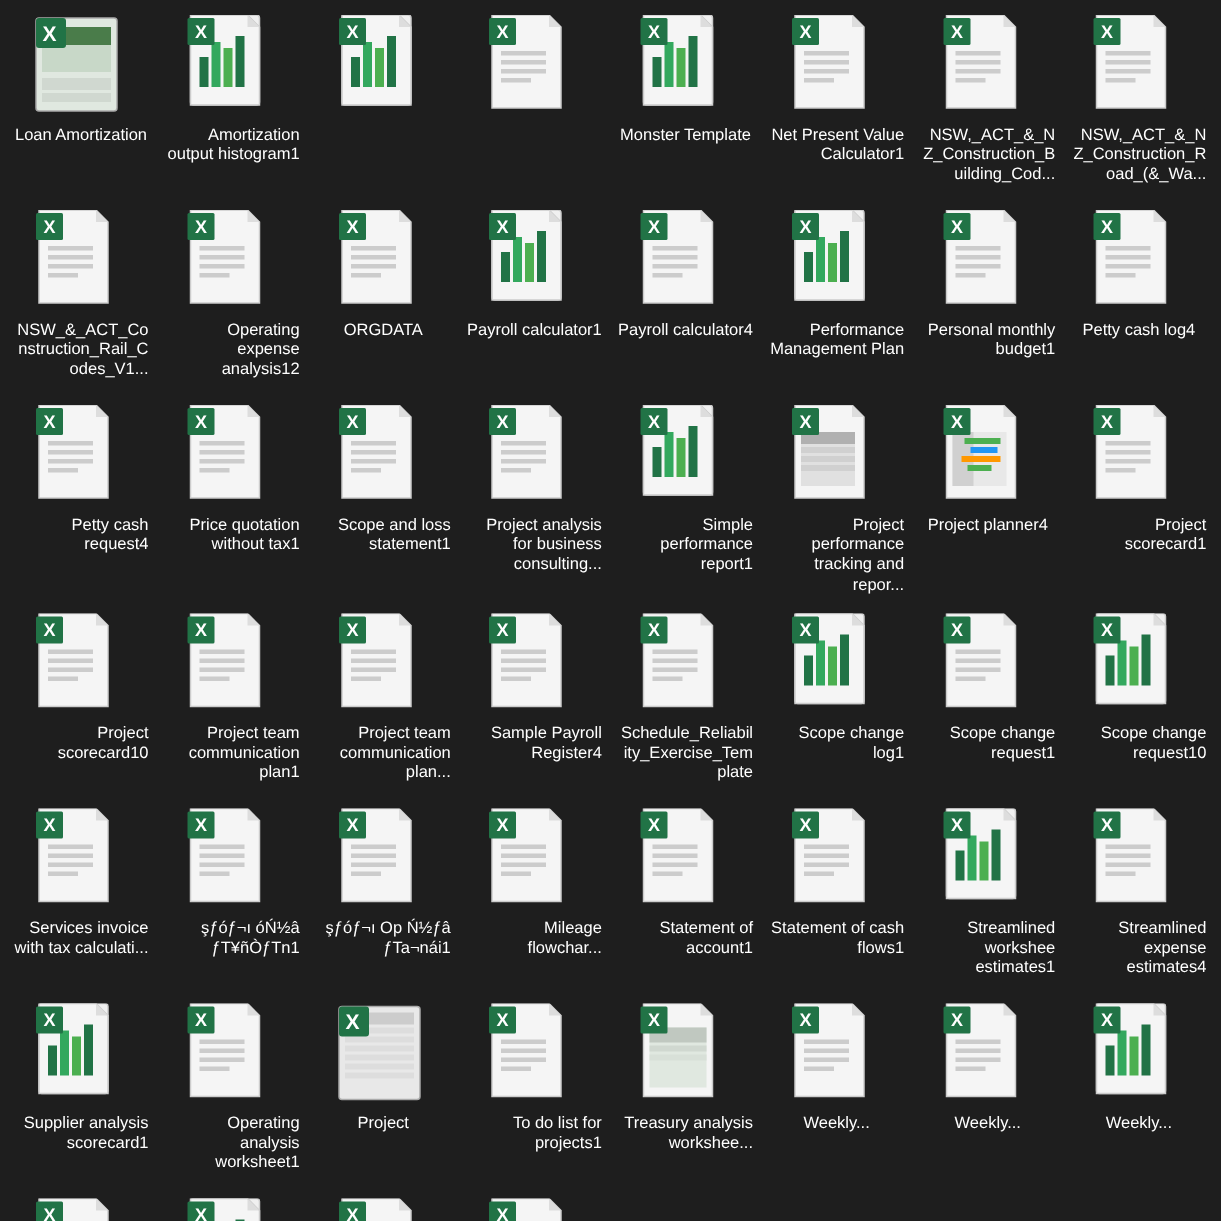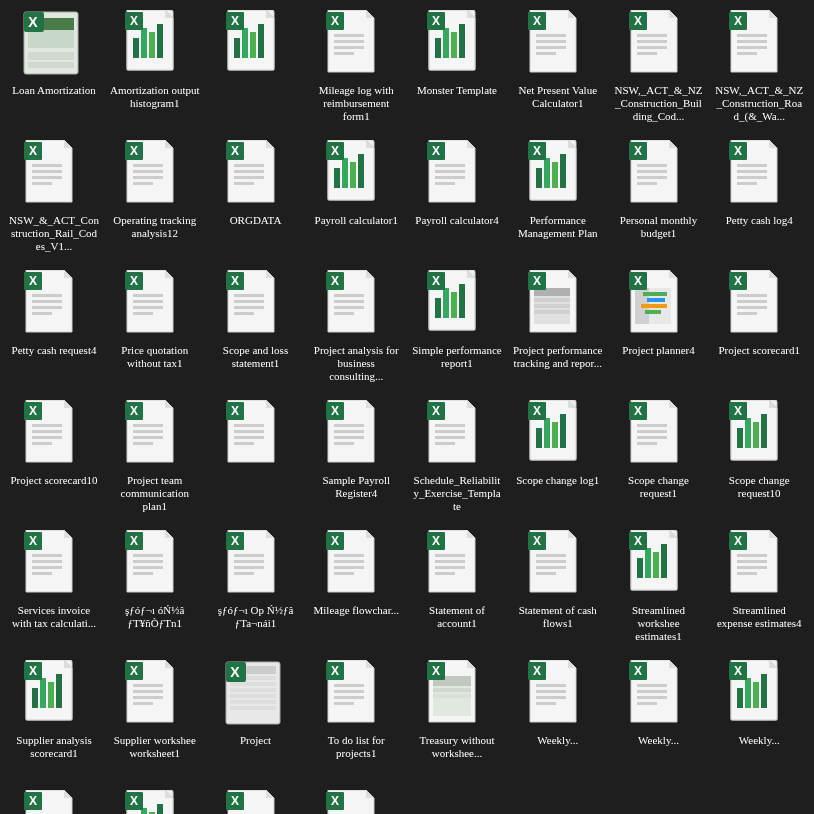--- a/index.html
+++ b/index.html
@@ -27,26 +27,25 @@
     }
     .file-icon {
       width: 64px;
       height: 70px;
       position: relative;
       flex-shrink: 0;
     }
     .file-label {
       color: #ffffff;
       font-size: 11px;
-      text-align: center;
+      text-align: right;
       margin-top: 4px;
       line-height: 1.2;
       word-break: break-word;
       max-width: 90px;
-      font-family: Liberation Serif, serif;
     }
   </style>
 </head>
 <body>
 
 <div class="file-grid">
 <div class="file-item">
       <div class="file-icon"><svg width="58" height="66" viewBox="0 0 58 66">
       <rect x="2" y="2" width="54" height="62" rx="2" fill="#e0e8e0" stroke="#aaa" stroke-width="1"></rect>
       <rect x="6" y="8" width="46" height="30" fill="#c8d8c8"></rect>
@@ -89,21 +88,20 @@
       <div class="file-icon"><svg width="58" height="66" viewBox="0 0 58 66">
       <polygon points="4,0 42,0 50,8 50,62 4,62" fill="#f5f5f5" stroke="#ccc" stroke-width="1"></polygon>
       <polygon points="42,0 50,8 42,8" fill="#ddd"></polygon>
       <rect x="10" y="24" width="30" height="3" fill="#ccc"></rect>
       <rect x="10" y="30" width="30" height="3" fill="#ccc"></rect>
       <rect x="10" y="36" width="30" height="3" fill="#ccc"></rect>
       <rect x="10" y="42" width="20" height="3" fill="#ccc"></rect>
       <rect x="2" y="2" width="18" height="18" fill="#217346" rx="1"></rect>
       <text x="11" y="15" font-size="12" font-weight="bold" fill="white" font-family="Arial" text-anchor="middle">X</text>
     </svg></div>
-      <div class="file-label">Mileage log with reimbursement form1</div>
     </div>
     <div class="file-item">
       <div class="file-icon"><svg width="58" height="66" viewBox="0 0 58 66">
       <rect x="4" y="0" width="46" height="60" rx="2" fill="#f0f0f0" stroke="#ccc" stroke-width="1"></rect>
       <polygon points="4,0 42,0 50,8 50,60 4,60" fill="#f5f5f5" stroke="#ccc" stroke-width="1"></polygon>
       <polygon points="42,0 50,8 42,8" fill="#ddd"></polygon>
       <rect x="10" y="28" width="6" height="20" fill="#217346"></rect>
       <rect x="18" y="18" width="6" height="30" fill="#33a85e"></rect>
       <rect x="26" y="22" width="6" height="26" fill="#4caf50"></rect>
       <rect x="34" y="14" width="6" height="34" fill="#217346"></rect>
@@ -168,21 +166,21 @@
       <div class="file-icon"><svg width="58" height="66" viewBox="0 0 58 66">
       <polygon points="4,0 42,0 50,8 50,62 4,62" fill="#f5f5f5" stroke="#ccc" stroke-width="1"></polygon>
       <polygon points="42,0 50,8 42,8" fill="#ddd"></polygon>
       <rect x="10" y="24" width="30" height="3" fill="#ccc"></rect>
       <rect x="10" y="30" width="30" height="3" fill="#ccc"></rect>
       <rect x="10" y="36" width="30" height="3" fill="#ccc"></rect>
       <rect x="10" y="42" width="20" height="3" fill="#ccc"></rect>
       <rect x="2" y="2" width="18" height="18" fill="#217346" rx="1"></rect>
       <text x="11" y="15" font-size="12" font-weight="bold" fill="white" font-family="Arial" text-anchor="middle">X</text>
     </svg></div>
-      <div class="file-label">Operating tracking analysis12</div>
+      <div class="file-label">Operating expense analysis12</div>
     </div>
     <div class="file-item">
       <div class="file-icon"><svg width="58" height="66" viewBox="0 0 58 66">
       <polygon points="4,0 42,0 50,8 50,62 4,62" fill="#f5f5f5" stroke="#ccc" stroke-width="1"></polygon>
       <polygon points="42,0 50,8 42,8" fill="#ddd"></polygon>
       <rect x="10" y="24" width="30" height="3" fill="#ccc"></rect>
       <rect x="10" y="30" width="30" height="3" fill="#ccc"></rect>
       <rect x="10" y="36" width="30" height="3" fill="#ccc"></rect>
       <rect x="10" y="42" width="20" height="3" fill="#ccc"></rect>
       <rect x="2" y="2" width="18" height="18" fill="#217346" rx="1"></rect>
@@ -395,20 +393,21 @@
       <div class="file-icon"><svg width="58" height="66" viewBox="0 0 58 66">
       <polygon points="4,0 42,0 50,8 50,62 4,62" fill="#f5f5f5" stroke="#ccc" stroke-width="1"></polygon>
       <polygon points="42,0 50,8 42,8" fill="#ddd"></polygon>
       <rect x="10" y="24" width="30" height="3" fill="#ccc"></rect>
       <rect x="10" y="30" width="30" height="3" fill="#ccc"></rect>
       <rect x="10" y="36" width="30" height="3" fill="#ccc"></rect>
       <rect x="10" y="42" width="20" height="3" fill="#ccc"></rect>
       <rect x="2" y="2" width="18" height="18" fill="#217346" rx="1"></rect>
       <text x="11" y="15" font-size="12" font-weight="bold" fill="white" font-family="Arial" text-anchor="middle">X</text>
     </svg></div>
+      <div class="file-label">Project team communication plan...</div>
     </div>
     <div class="file-item">
       <div class="file-icon"><svg width="58" height="66" viewBox="0 0 58 66">
       <polygon points="4,0 42,0 50,8 50,62 4,62" fill="#f5f5f5" stroke="#ccc" stroke-width="1"></polygon>
       <polygon points="42,0 50,8 42,8" fill="#ddd"></polygon>
       <rect x="10" y="24" width="30" height="3" fill="#ccc"></rect>
       <rect x="10" y="30" width="30" height="3" fill="#ccc"></rect>
       <rect x="10" y="36" width="30" height="3" fill="#ccc"></rect>
       <rect x="10" y="42" width="20" height="3" fill="#ccc"></rect>
       <rect x="2" y="2" width="18" height="18" fill="#217346" rx="1"></rect>
@@ -593,21 +592,21 @@
       <div class="file-icon"><svg width="58" height="66" viewBox="0 0 58 66">
       <polygon points="4,0 42,0 50,8 50,62 4,62" fill="#f5f5f5" stroke="#ccc" stroke-width="1"></polygon>
       <polygon points="42,0 50,8 42,8" fill="#ddd"></polygon>
       <rect x="10" y="24" width="30" height="3" fill="#ccc"></rect>
       <rect x="10" y="30" width="30" height="3" fill="#ccc"></rect>
       <rect x="10" y="36" width="30" height="3" fill="#ccc"></rect>
       <rect x="10" y="42" width="20" height="3" fill="#ccc"></rect>
       <rect x="2" y="2" width="18" height="18" fill="#217346" rx="1"></rect>
       <text x="11" y="15" font-size="12" font-weight="bold" fill="white" font-family="Arial" text-anchor="middle">X</text>
     </svg></div>
-      <div class="file-label">Supplier workshee worksheet1</div>
+      <div class="file-label">Operating analysis worksheet1</div>
     </div>
     <div class="file-item">
       <div class="file-icon"><svg width="58" height="66" viewBox="0 0 58 66">
       <rect x="2" y="2" width="54" height="62" rx="2" fill="#e8e8e8" stroke="#aaa" stroke-width="1"></rect>
       <rect x="6" y="6" width="46" height="8" fill="#ccc"></rect>
       <rect x="6" y="16" width="46" height="4" fill="#ddd"></rect>
       <rect x="6" y="22" width="46" height="4" fill="#ddd"></rect>
       <rect x="6" y="28" width="46" height="4" fill="#ddd"></rect>
       <rect x="6" y="34" width="46" height="4" fill="#ddd"></rect>
       <rect x="6" y="40" width="46" height="4" fill="#ddd"></rect>
@@ -634,21 +633,21 @@
       <div class="file-icon"><svg width="58" height="66" viewBox="0 0 58 66">
       <polygon points="4,0 42,0 50,8 50,62 4,62" fill="#f5f5f5" stroke="#ccc" stroke-width="1"></polygon>
       <polygon points="42,0 50,8 42,8" fill="#ddd"></polygon>
       <rect x="8" y="16" width="38" height="40" fill="#e0e8e0"></rect>
       <rect x="8" y="16" width="38" height="10" fill="#c0c8c0"></rect>
       <rect x="8" y="28" width="38" height="4" fill="#d0d8d0"></rect>
       <rect x="8" y="34" width="38" height="4" fill="#d8e0d8"></rect>
       <rect x="2" y="2" width="18" height="18" fill="#217346" rx="1"></rect>
       <text x="11" y="15" font-size="12" font-weight="bold" fill="white" font-family="Arial" text-anchor="middle">X</text>
     </svg></div>
-      <div class="file-label">Treasury without workshee...</div>
+      <div class="file-label">Treasury analysis workshee...</div>
     </div>
     <div class="file-item">
       <div class="file-icon"><svg width="58" height="66" viewBox="0 0 58 66">
       <polygon points="4,0 42,0 50,8 50,62 4,62" fill="#f5f5f5" stroke="#ccc" stroke-width="1"></polygon>
       <polygon points="42,0 50,8 42,8" fill="#ddd"></polygon>
       <rect x="10" y="24" width="30" height="3" fill="#ccc"></rect>
       <rect x="10" y="30" width="30" height="3" fill="#ccc"></rect>
       <rect x="10" y="36" width="30" height="3" fill="#ccc"></rect>
       <rect x="10" y="42" width="20" height="3" fill="#ccc"></rect>
       <rect x="2" y="2" width="18" height="18" fill="#217346" rx="1"></rect>

